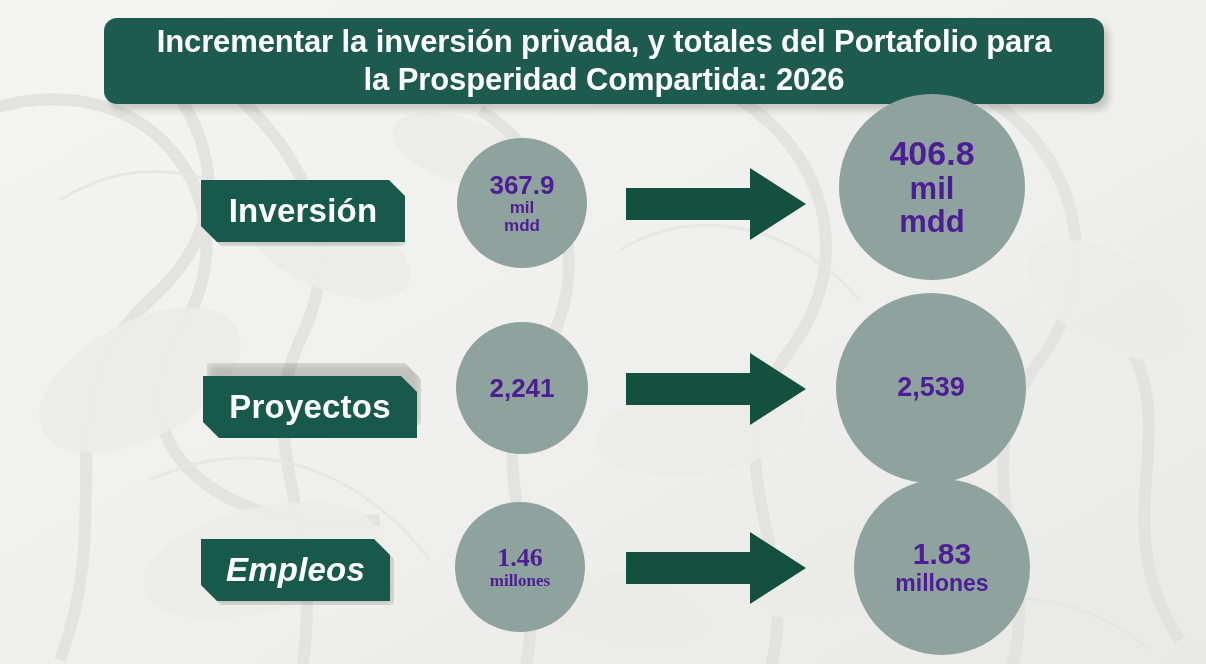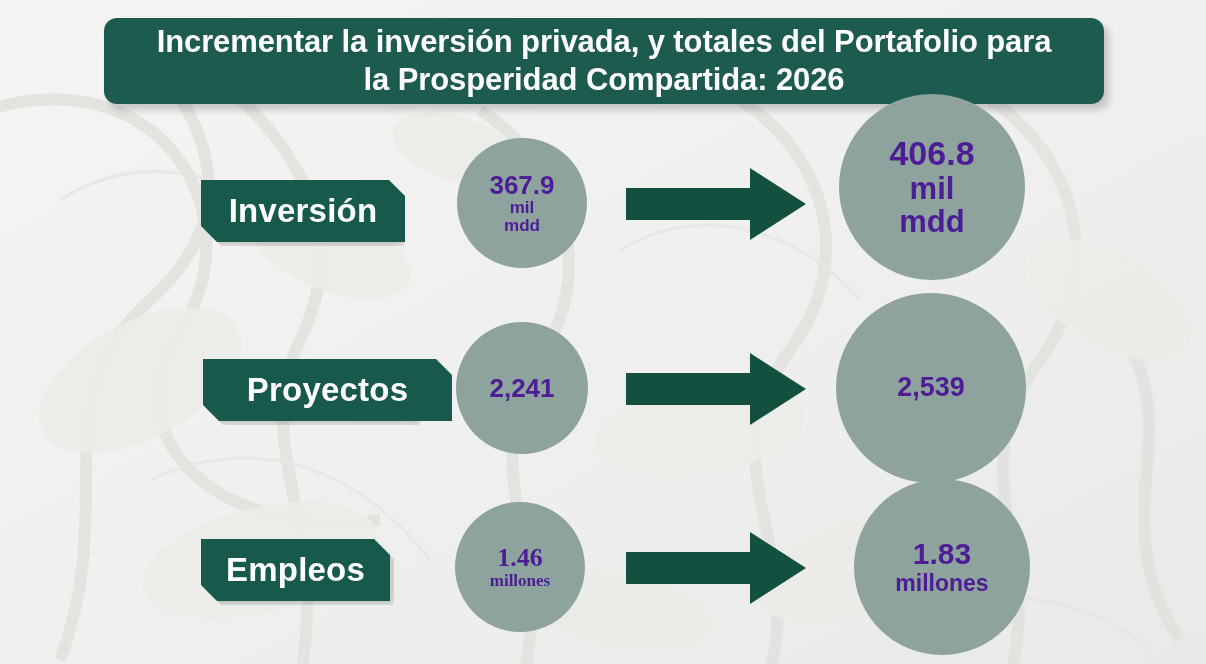--- a/index.html
+++ b/index.html
@@ -222,42 +222,42 @@
 
     <div class="bubble big-1" style="left:839px; top:94px;">
       <span class="val" style="font-size:34px;">406.8</span>
       <span class="unit" style="font-size:31px; white-space:pre-line;">mil
 mdd</span>
     </div>
   </div>
 
   <div class="row">
     <div class="label-shadow" style="left:207px; top:363px; width:214px; height:62px;"></div>
-    <div class="label-banner" style="left:203px; top:359px; width:249px; height:62px;">
+    <div class="label-banner" style="left:203px; top:376px; width:214px; height:62px;">
       <span>Proyectos</span>
     </div>
 
     <div class="bubble small-2" style="left:456px; top:322px;">
       <span class="val" style="font-size:26px;">2,241</span>
       <span class="unit" style="font-size:17px;"></span>
     </div>
 
     <svg class="arrow" style="left:626px; top:351px;" width="180" height="76" viewBox="0 0 180 76" aria-hidden="true">
       <polygon points="0,22 124,22 124,2 180,38 124,74 124,54 0,54" fill="#14503f"></polygon>
     </svg>
 
     <div class="bubble big-2" style="left:836px; top:293px;">
       <span class="val" style="font-size:27px;">2,539</span>
       <span class="unit" style="font-size:20px;"></span>
     </div>
   </div>
 
   <div class="row">
     <div class="label-shadow" style="left:205px; top:543px; width:189px; height:62px;"></div>
-    <div class="label-banner" style="left:201px; top:539px; width:189px; height:62px;">
+    <div class="label-banner" style="left:201px; top:539px; width:189px; height:62px;font-style:italic;">
       <span>Empleos</span>
     </div>
 
     <div class="bubble small-3" style="left:455px; top:502px;font-family:Liberation Serif, serif;">
       <span class="val" style="font-size:26px;">1.46</span>
       <span class="unit" style="font-size:17px;">millones</span>
     </div>
 
     <svg class="arrow" style="left:626px; top:530px;" width="180" height="76" viewBox="0 0 180 76" aria-hidden="true">
       <polygon points="0,22 124,22 124,2 180,38 124,74 124,54 0,54" fill="#14503f"></polygon>

